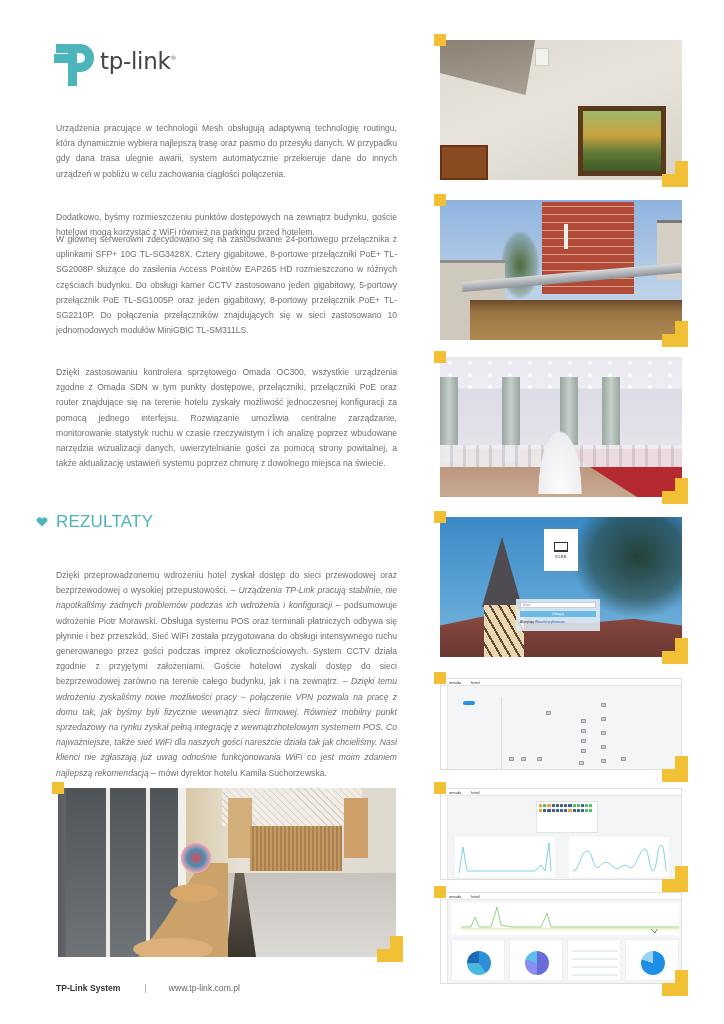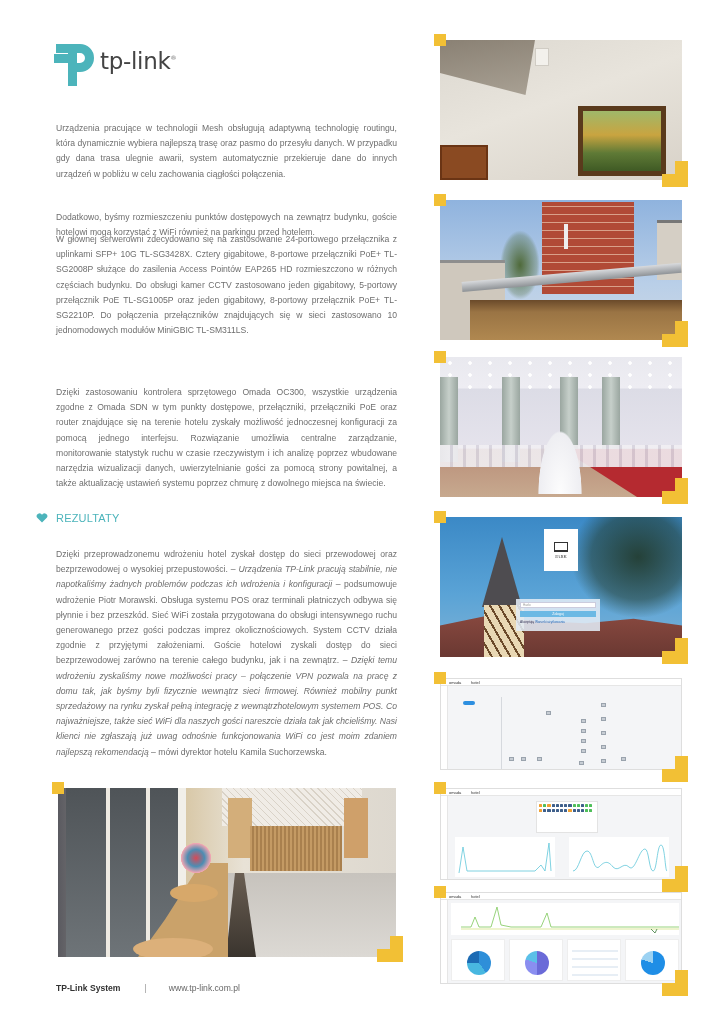--- a/index.html
+++ b/index.html
@@ -9,26 +9,26 @@
   .logo { position: absolute; left: 54px; top: 42px; width: 130px; height: 50px; }
   .logo svg { position: absolute; left: 0; top: 0; }
   .logo .word { position: absolute; left: 46px; top: 6px; font-family: "DejaVu Sans", sans-serif; font-size: 23px; color: #444; letter-spacing: -0.3px; }
   .logo .word sup { font-size: 6px; color: #666; }
 
   .para { position: absolute; left: 56px; width: 341px; font-size: 8.6px; line-height: 15.2px; text-align: justify; color: #6e6e6e; }
   .para i { font-style: italic; }
   #p1 { top: 121px; }
   #p2 { top: 210px; }
   #p3 { top: 232px; }
-  #p4 { top: 385px; }
-  #p5 { top: 547px; }
+  #p4 { top: 365px; }
+  #p5 { top: 568px; }
 
   .section-head { position: absolute; left: 36px; top: 512px; display: flex; align-items: center; gap: 8px; }
   .section-head .heart { width: 12px; height: 10px; }
-  .section-head .title { font-size: 11px; color: #4cb4bb; letter-spacing: 0.2px; }
+  .section-head .title { font-size: 17px; color: #4cb4bb; letter-spacing: 0.2px; }
 
   .photo { position: absolute; overflow: hidden; }
   .corner-tl { position: absolute; width: 12px; height: 12px; background: #f2c035; }
   .corner-br { position: absolute; width: 26px; height: 26px; }
   .corner-br svg { width: 100%; height: 100%; display: block; }
 
   
   #ph1 { left: 440px; top: 40px; width: 242px; height: 140px; background: linear-gradient(160deg, #dcd8d0 0%, #e8e4dc 45%, #d8d2c8 100%); }
   #ph1 .ceiling { position: absolute; left: 0; top: 0; width: 95px; height: 55px; background: linear-gradient(170deg, #8a8174 0%, #a9a194 100%); clip-path: polygon(0 0, 100% 0, 90% 100%, 0 60%); }
   #ph1 .vent { position: absolute; left: 95px; top: 8px; width: 14px; height: 18px; background: #f3f1ec; border: 1px solid #d0ccc4; }

